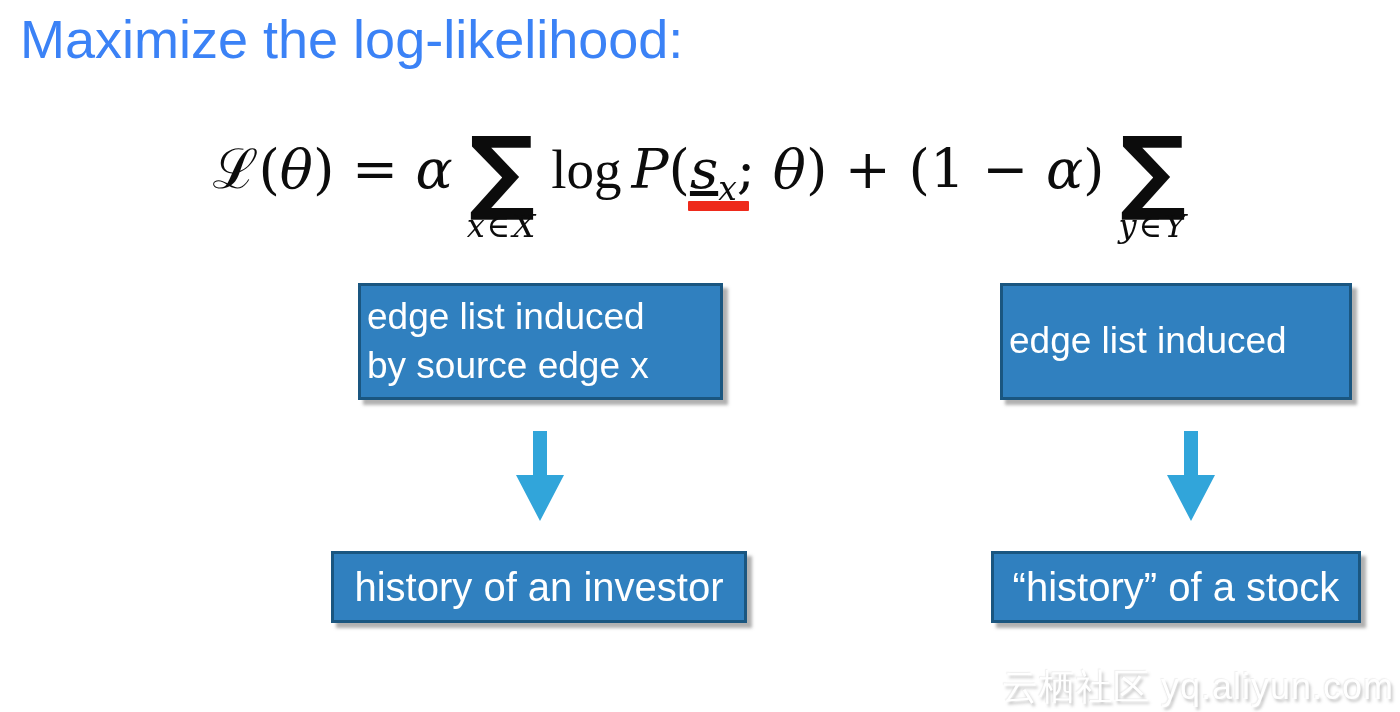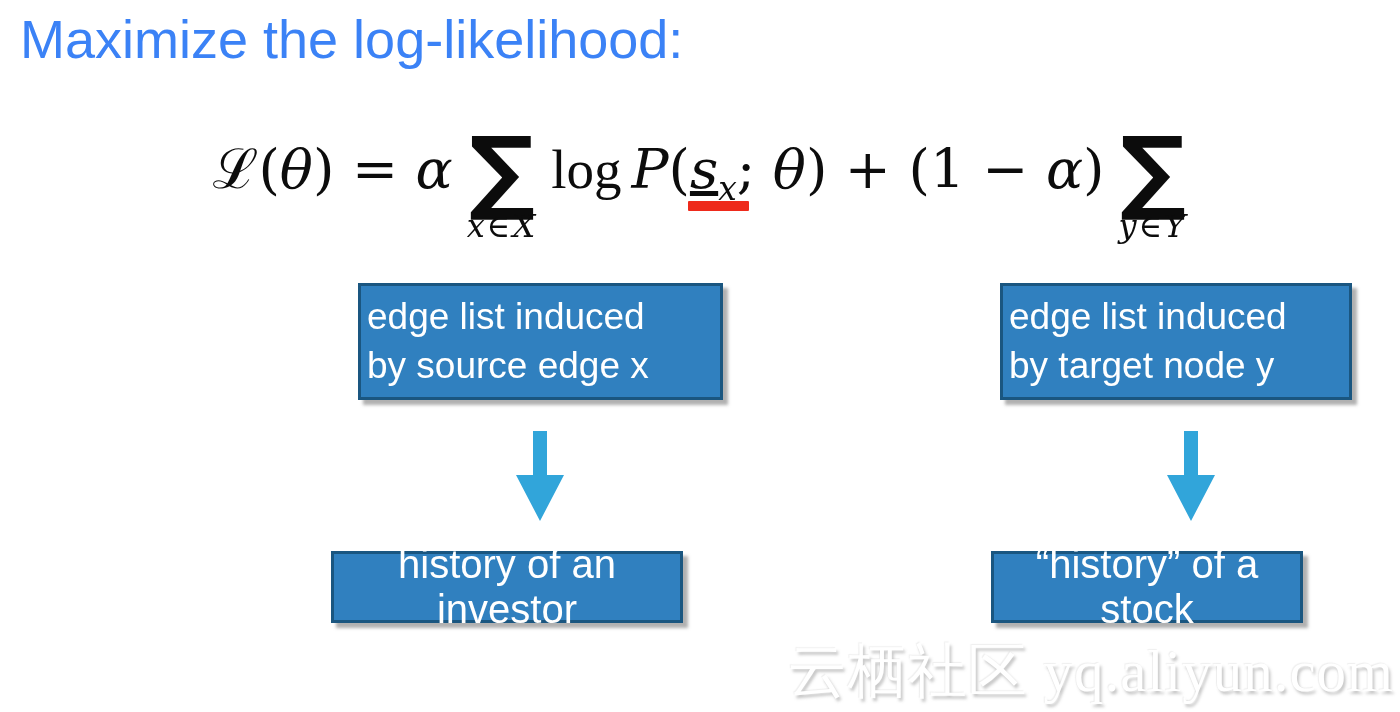--- a/index.html
+++ b/index.html
@@ -59,38 +59,37 @@
     position:absolute;box-sizing:border-box;
     background:#3080bf;border:3px solid #1a5680;
     box-shadow:5px 5px 3px rgba(125,125,125,0.6);
     color:#ffffff;
     display:flex;flex-direction:column;justify-content:center;
   }
   .box.top{font-size:37px;line-height:1.3;padding-left:6px;text-align:left;}
   .box.bottom{font-size:40px;align-items:center;text-align:center;}
   #box-left-top   {left:358px;top:283px;width:365px;height:117px;}
   #box-right-top  {left:1000px;top:283px;width:352px;height:117px;}
-  #box-left-bottom{left:331px;top:551px;width:352px;height:72px;}
-  #box-right-bottom{left:991px;top:551px;width:312px;height:72px;}
+  #box-left-bottom{left:331px;top:551px;width:416px;height:72px;}
+  #box-right-bottom{left:991px;top:551px;width:370px;height:72px;}
 
   
   .down-arrow{position:absolute;width:48px;height:90px;}
   #arrow-left{left:516px;top:431px;}
   #arrow-right{left:1167px;top:431px;}
   .down-arrow path{fill:#31a5da;}
 
   
   .watermark{
     position:absolute;right:6px;bottom:0px;
-    font-size:59px;letter-spacing:1px;
+    font-size:36px;letter-spacing:1px;
     color:#ffffff;
     text-shadow:2px 3px 3px rgba(190,190,190,0.85),
                 -1px -1px 1px rgba(228,228,228,0.6);
     white-space:nowrap;
-    font-family:Liberation Serif, serif;
   }
 </style>
 </head>
 <body>
 
 <div id="slide">
 
   <div class="slide-title">Maximize the log-likelihood:</div>
 
   <div class="formula">
@@ -110,21 +109,20 @@
 
   </div>
 
   <div class="box top" id="box-left-top">
     <span>edge list induced</span>
     <span>by source edge x</span>
   </div>
 
   <div class="box top" id="box-right-top">
     <span>edge list induced</span>
-    <span>by target node y</span>
   </div>
 
   <svg class="down-arrow" id="arrow-left" viewBox="0 0 48 90" xmlns="http://www.w3.org/2000/svg">
     <path d="M17,0 H31 V44 H48 L24,90 L0,44 H17 Z"></path>
   </svg>
 
   <svg class="down-arrow" id="arrow-right" viewBox="0 0 48 90" xmlns="http://www.w3.org/2000/svg">
     <path d="M17,0 H31 V44 H48 L24,90 L0,44 H17 Z"></path>
   </svg>
 

